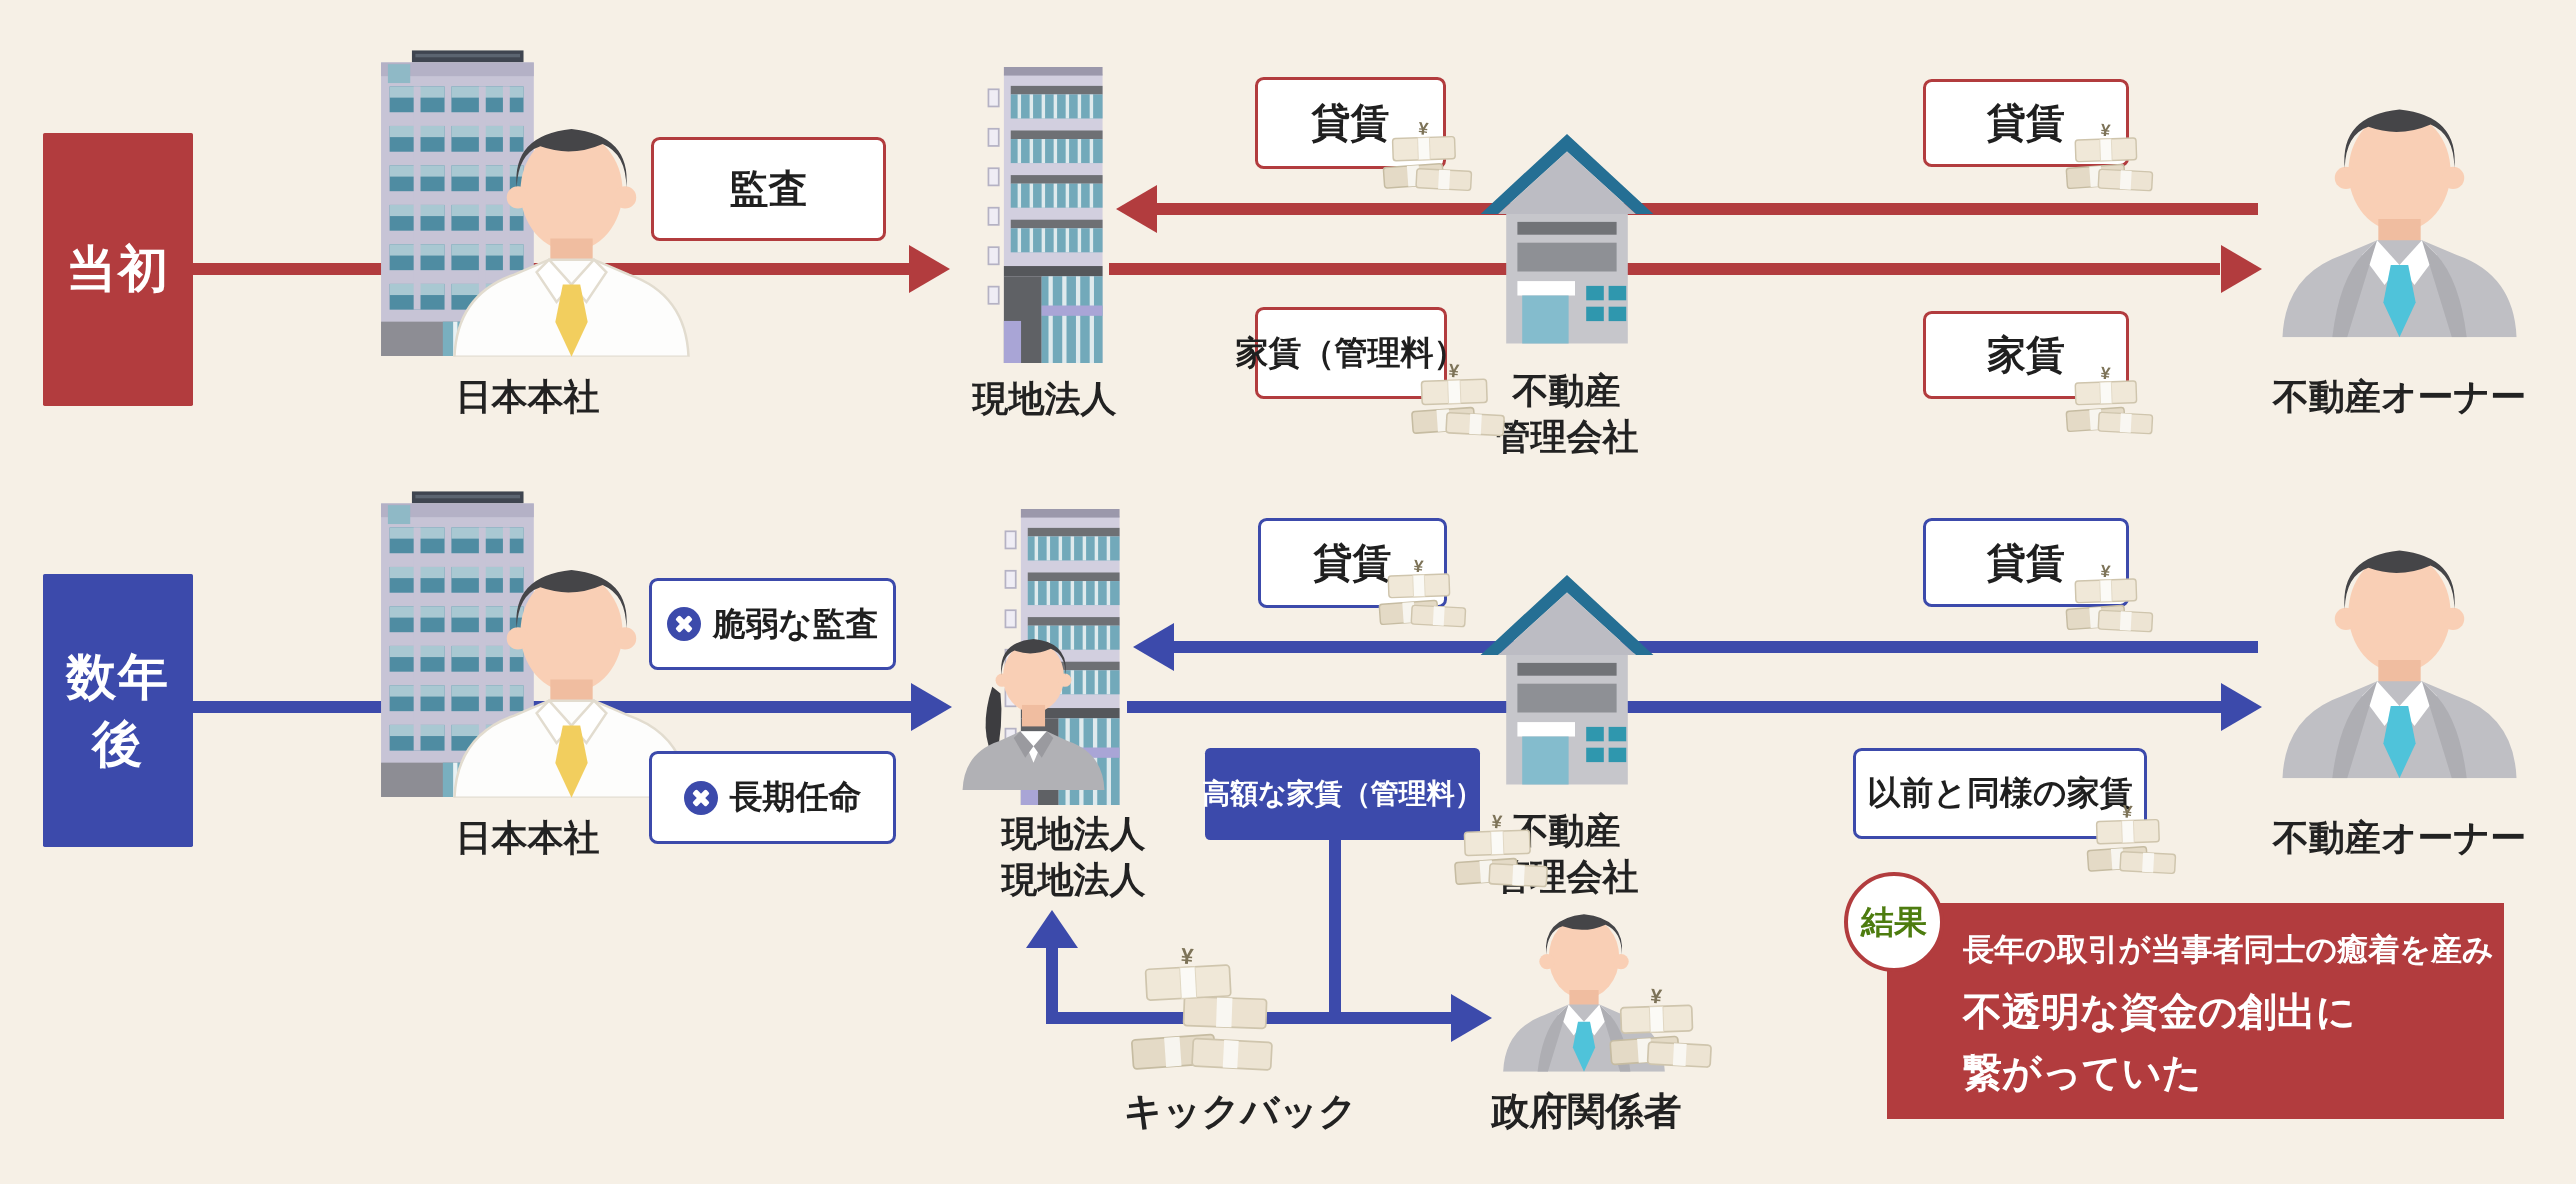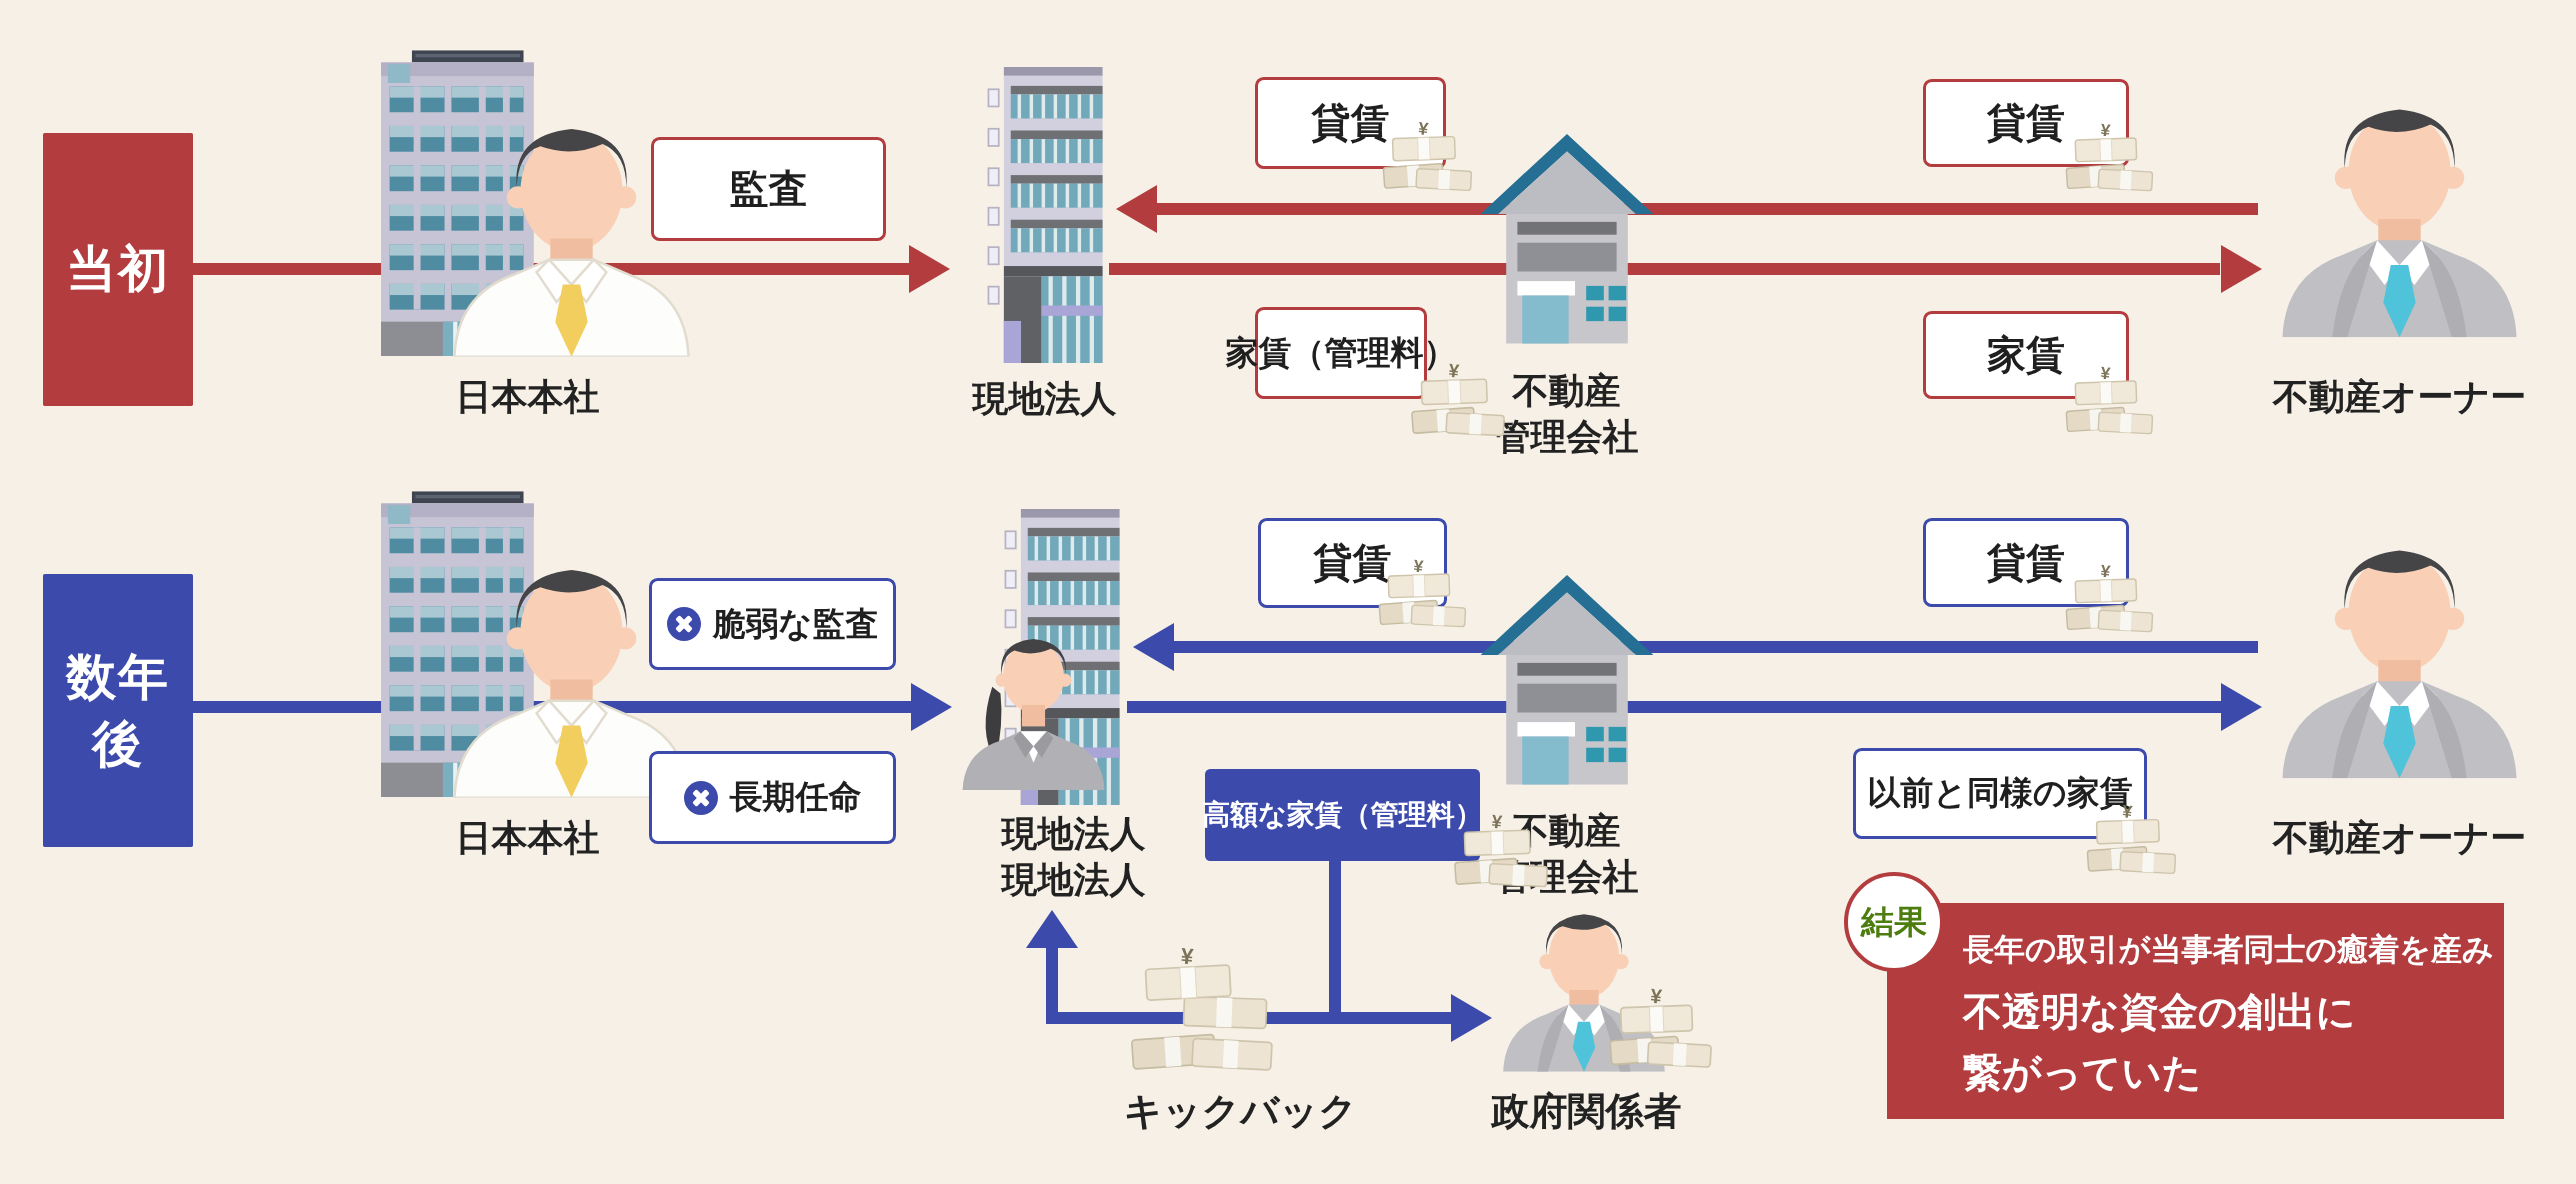--- a/index.html
+++ b/index.html
@@ -316,21 +316,21 @@
     </svg>
   <div class="nlabel" style="left:873px;top:376px;">現地法人</div>
 
   <div class="lbox" style="left:1255px;top:77px;width:191px;height:92px;font-size:39px;">
     <span>貸賃</span>
   </div>
   <svg class="abs z6" style="left:1378px;top:112px;width:96px;height:86px;" viewBox="0 0 130 115">
       <use href="#sym-money"></use>
     </svg>
 
-  <div class="lbox" style="left:1255px;top:307px;width:172px;height:92px;font-size:33px;">
+  <div class="lbox" style="left:1255px;top:307px;width:192px;height:92px;font-size:33px;">
     <span>家賃（管理料）</span>
   </div>
   <svg class="abs z6" style="left:1406px;top:354px;width:101px;height:89px;" viewBox="0 0 130 115">
       <use href="#sym-money"></use>
     </svg>
 
   <svg class="abs z2" style="left:1479px;top:127px;width:176px;height:225px;" viewBox="0 0 220 268">
       <use href="#sym-house"></use>
     </svg>
   <div class="nlabel" style="left:1395px;top:368px;">
@@ -397,21 +397,21 @@
     </svg>
 
   <svg class="abs z2" style="left:1479px;top:568px;width:176px;height:225px;" viewBox="0 0 220 268">
       <use href="#sym-house"></use>
     </svg>
   <div class="nlabel" style="left:1395px;top:808px;">
     <div>不動産</div>
     <div>管理会社</div>
   </div>
 
-  <div class="solidbox" style="left:1205px;top:748px;width:275px;height:92px;font-size:28px;margin-top:21px;">
+  <div class="solidbox" style="left:1205px;top:748px;width:275px;height:92px;font-size:28px;">
     <span>高額な家賃（管理料）</span>
   </div>
   <svg class="abs z6" style="left:1449px;top:805px;width:101px;height:89px;" viewBox="0 0 130 115">
       <use href="#sym-money"></use>
     </svg>
 
   <div class="lbox blue" style="left:1853px;top:748px;width:294px;height:91px;font-size:33px;">
     <span>以前と同様の家賃</span>
   </div>
   <svg class="abs z6" style="left:2082px;top:795px;width:96px;height:86px;" viewBox="0 0 130 115">

